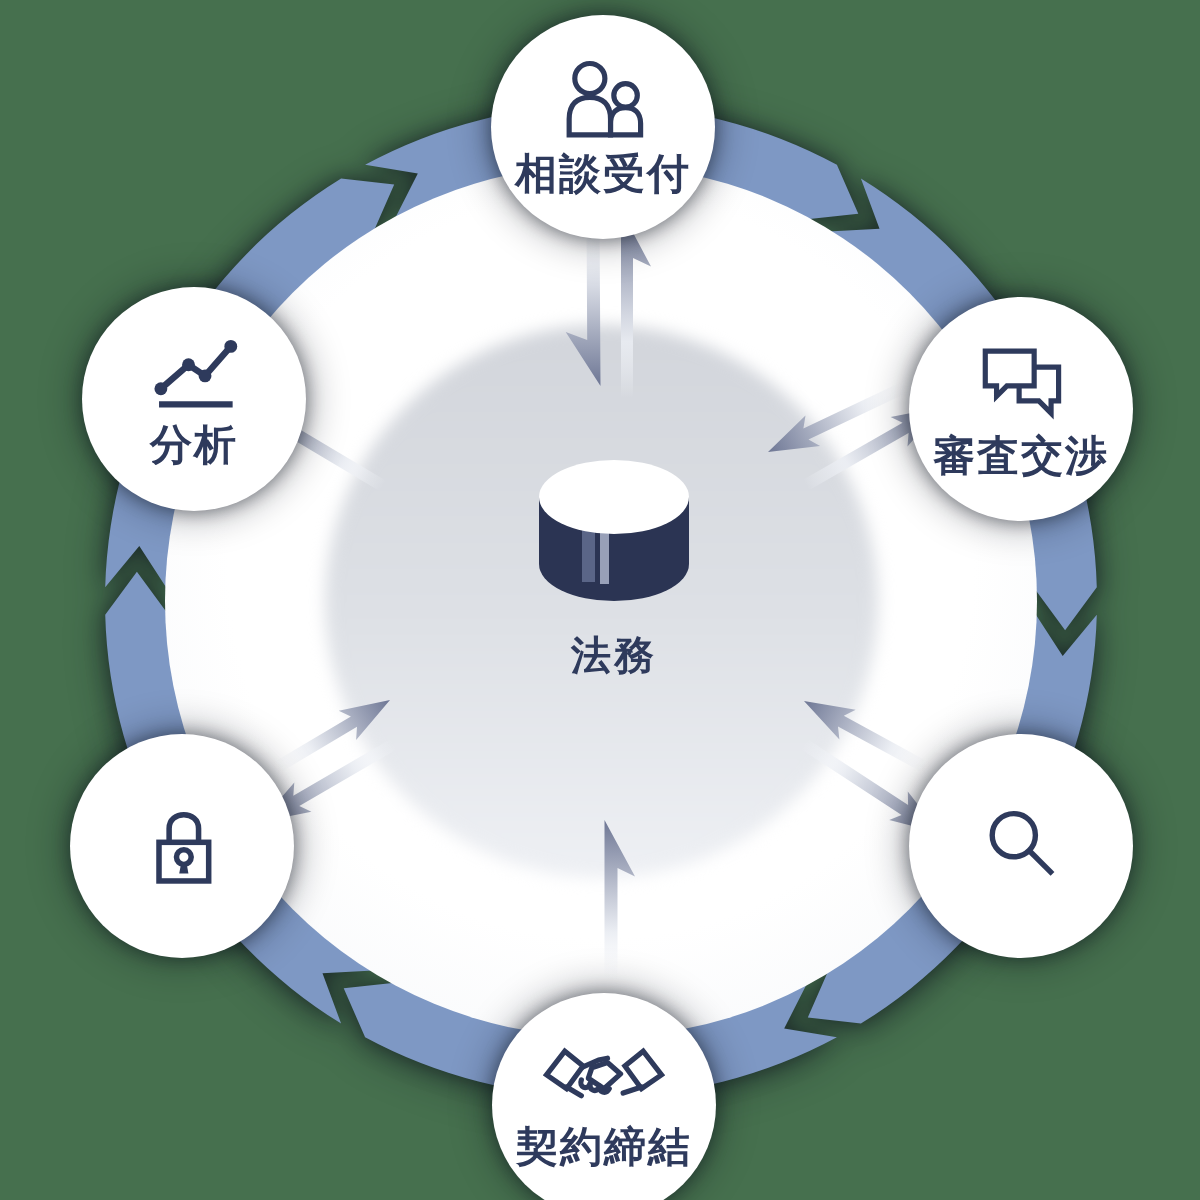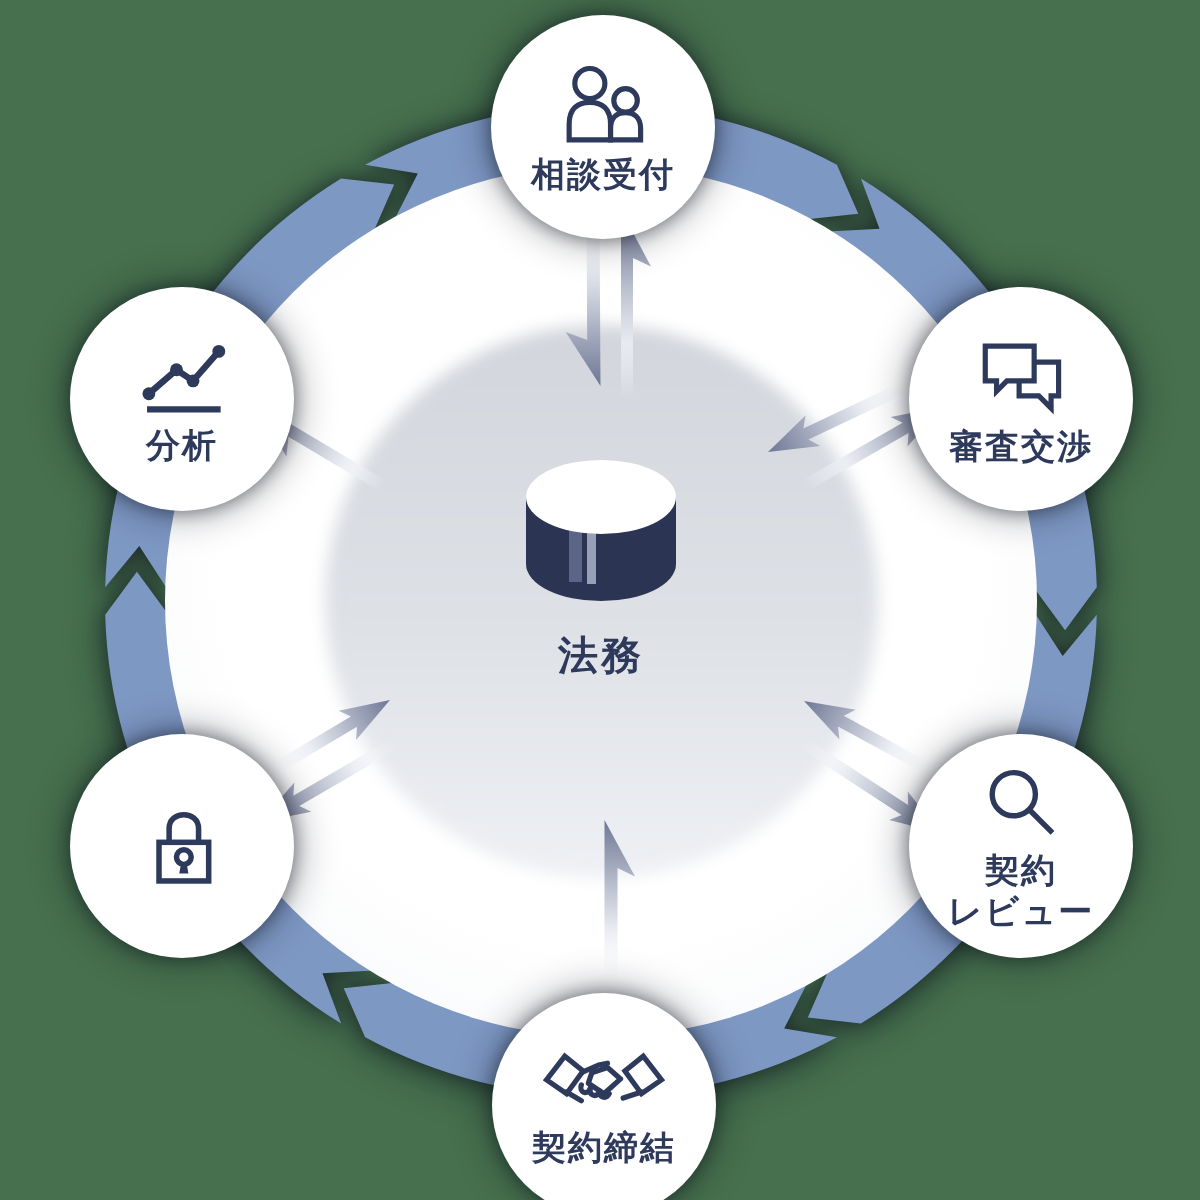--- a/index.html
+++ b/index.html
@@ -17,31 +17,31 @@
 
   svg.layer{position:absolute;left:0;top:0;width:1200px;height:1200px;}
   #ring{filter:drop-shadow(0 0 10px rgba(10,14,26,.5)) drop-shadow(0 6px 18px rgba(10,14,26,.45));}
 
   
   .node{position:absolute;width:224px;height:224px;border-radius:50%;background:#ffffff;
     box-shadow:0 0 16px 2px rgba(10,14,26,.42), 0 0 36px 8px rgba(10,14,26,.28);
     display:flex;flex-direction:column;align-items:center;justify-content:center;}
   .node .icon{flex:none;}
   .node .label{text-align:center;color:var(--navy,#2e3a5c);
-    font-size:34px;font-weight:bold;letter-spacing:2px;line-height:1.2;}
+    font-size:42px;font-weight:bold;letter-spacing:2px;line-height:1.2;}
   .node .label span{display:block;}
   .node-top{left:491px;top:15px;}
-  .node-top-right{left:909px;top:287px;}
+  .node-top-right{left:909px;top:297px;}
   .node-bottom-right{left:909px;top:734px;}
   .node-bottom{left:492px;top:993px;}
   .node-bottom-left{left:70px;top:734px;}
-  .node-top-left{left:70px;top:287px;}
-
-  
-  .center-group{position:absolute;left:401px;top:458px;width:400px;text-align:center;}
+  .node-top-left{left:82px;top:287px;}
+
+  
+  .center-group{position:absolute;left:414px;top:458px;width:400px;text-align:center;}
   .center-group svg{display:block;margin:0 auto;}
   .center-title{margin-top:22px;color:var(--navy,#2e3a5c);font-size:40px;font-weight:bold;
     letter-spacing:3px;line-height:1.45;}
   .center-title span{display:block;}
 
   .icon path,.icon circle,.icon line,.icon polyline{vector-effect:none;}
 </style>
 </head>
 <body>
 
@@ -159,24 +159,20 @@
       <span>審査交渉</span>
       <span></span>
     </div>
   </div>
 
   <div class="node node-bottom-right">
     <svg class="icon" width="90" height="90" viewBox="0 0 100 100" fill="none" stroke="var(--navy,#2e3a5c)" stroke-width="6">
       <circle cx="42" cy="38" r="24"></circle>
       <line x1="59" y1="55" x2="85" y2="81"></line>
     </svg>
-    <div class="label">
-      <span>契約</span>
-      <span>レビュー</span>
-    </div>
   </div>
 
   <div class="node node-bottom">
     <svg class="icon" width="122" height="84" viewBox="0 0 140 96" fill="none" stroke="var(--navy,#2e3a5c)" stroke-width="6" stroke-linecap="round">
       <path d="M4,42 L25,15 L46,32 L27,58 Z" fill="#ffffff" stroke-linejoin="miter"></path>
       <path d="M136,42 L115,15 L94,32 L113,58 Z" fill="#ffffff" stroke-linejoin="miter"></path>
       <path d="M46,33 L64,25 L74,23"></path>
       <path d="M56,34 L74,28 L89,41 L70,58 L52,46 Z" stroke-linejoin="round"></path>
       <path d="M44,48 C41,56 50,60 54,53"></path>
       <path d="M54,52 C52,60 61,63 65,56"></path>

